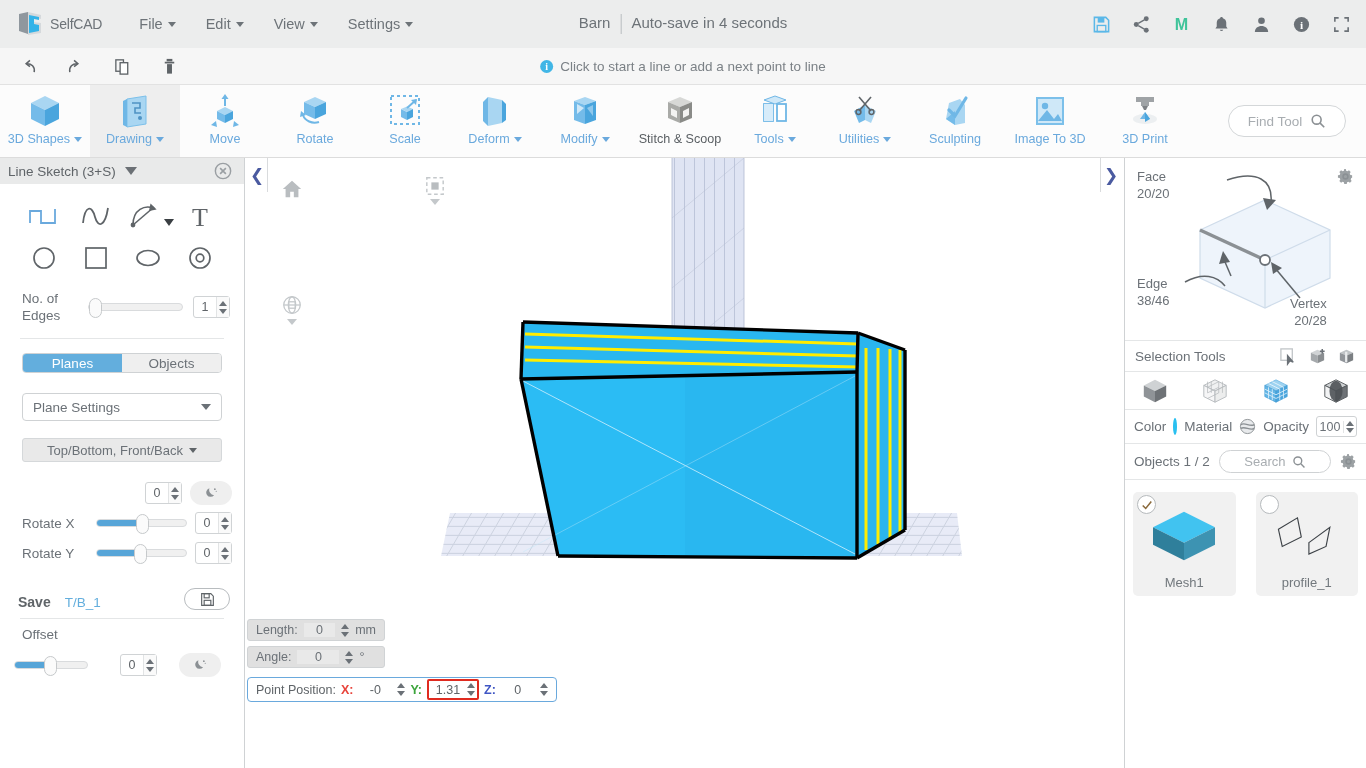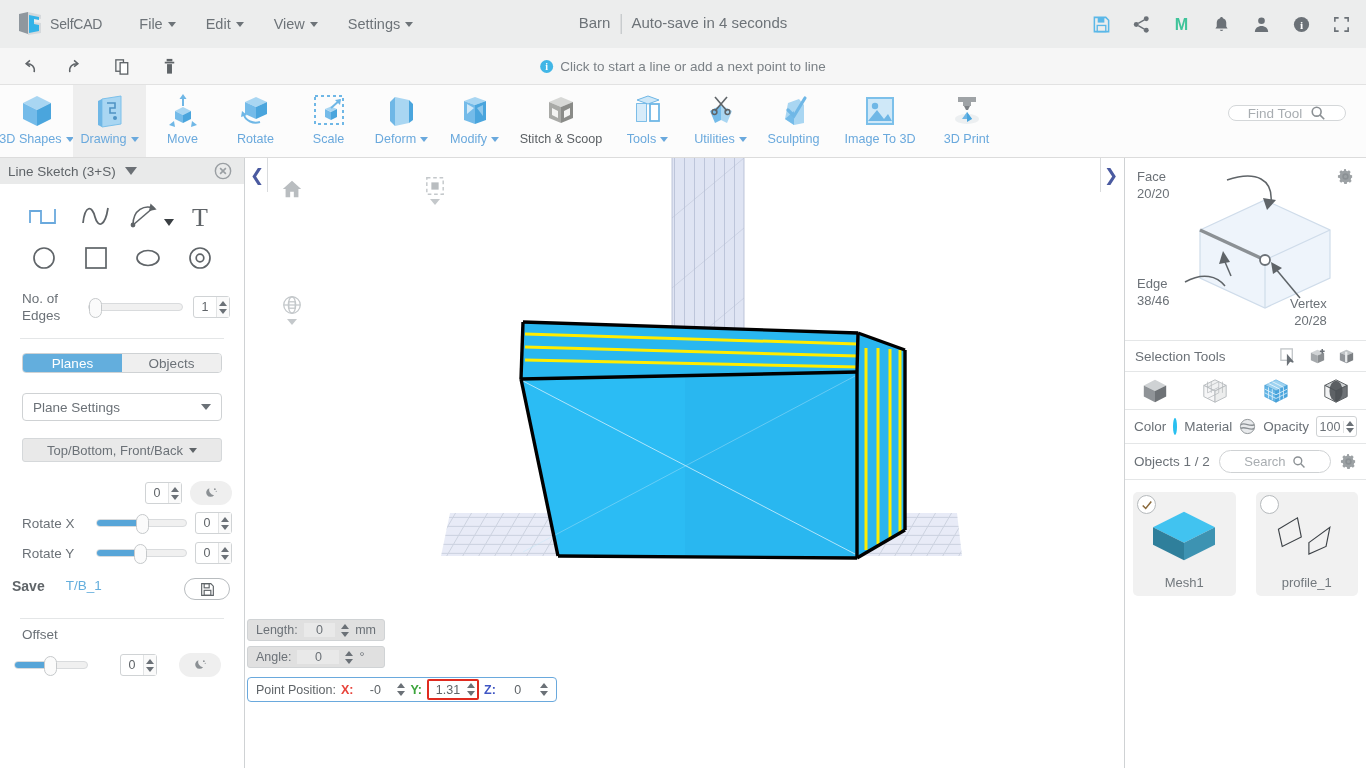--- a/index.html
+++ b/index.html
@@ -63,39 +63,39 @@
     align-items: center; justify-content: center; font-family: "Liberation Serif", serif;
   }
 
   
   .ribbon {
     position: absolute; left: 0; top: 85px; width: 1366px; height: 73px;
     background: #fcfcfc; border-bottom: 1px solid #dcdcdc;
     display: flex; align-items: flex-start;
   }
   .rib-btn {
-    width: 73px; height: 72px; display: flex; flex-direction: column;
+    width: 90px; height: 72px; display: flex; flex-direction: column;
     align-items: center; justify-content: flex-start; padding-top: 5px;
     cursor: pointer; position: relative;
   }
   .rib-btn.wide { width: 100px; }
   .rib-btn.active { background: #eeeeee; }
   .rib-ico { height: 42px; display:flex; align-items:center; justify-content:center; }
   .rib-lbl {
     font-size: 12.6px; color: #6aa9dd; display: flex; align-items: center;
     gap: 4px; white-space: nowrap;
   }
   .rib-btn.dark .rib-lbl { color: #5a5f63; }
   .caret-blue {
     width: 0; height: 0; border-left: 4px solid transparent;
     border-right: 4px solid transparent; border-top: 5px solid #6aa9dd;
   }
   .findtool {
     position: absolute; right: 20px; top: 105px;
-    width: 118px; height: 16px; border: 1px solid #d4d7d9; border-radius: 17px;
+    width: 118px; height: 32px; border: 1px solid #d4d7d9; border-radius: 17px;
     display: flex; align-items: center; justify-content: center; gap: 8px;
     background: #fff; cursor: text;
   }
   .findtool .ft-txt { font-size: 13.5px; color: #a8adb1; }
 
   
   .leftpanel {
     position: absolute; left: 0; top: 158px; width: 245px; height: 610px;
     background: #ffffff; border-right: 1px solid #cfd2d4; overflow: hidden;
   }
@@ -169,21 +169,21 @@
   .cbox.on::after {
     content: ""; position: absolute; left: 4px; top: 0px; width: 4px; height: 8px;
     border: solid #6aa9dd; border-width: 0 2px 2px 0; transform: rotate(42deg);
   }
 
   .row-ctl { display: flex; align-items: center; padding: 0 12px 0 22px; gap: 8px;
     height: 30px; }
   .row-lbl { font-size: 13.5px; color: #6b7177; width: 66px; }
   .moon-btn { width: 42px; height: 24px; border-radius: 12px; background: #efefef;
     display: flex; align-items: center; justify-content: center; cursor: pointer; flex:none; }
-  .save-row { display: flex; align-items: flex-start; padding: 0 14px 0 12px; height: 32px; gap: 21px; }
+  .save-row { display: flex; align-items: flex-end; padding: 0 14px 0 18px; height: 32px; gap: 14px; }
   .save-lbl { font-size: 14px; color: #5f6468; font-weight: bold; }
   .save-val { font-size: 13.5px; color: #63aedd; }
   .save-btn { margin-left: auto; width: 46px; height: 22px; border: 1px solid #b8bcbf;
     border-radius: 11px; display: flex; align-items: center; justify-content: center; cursor: pointer; }
   .offset-lbl { padding: 0 22px; font-size: 13.5px; color: #6b7177; margin-top: 4px; }
 
   
   .viewport {
     position: absolute; left: 245px; top: 158px; width: 878px; height: 610px;
     background: #ffffff; overflow: hidden;

